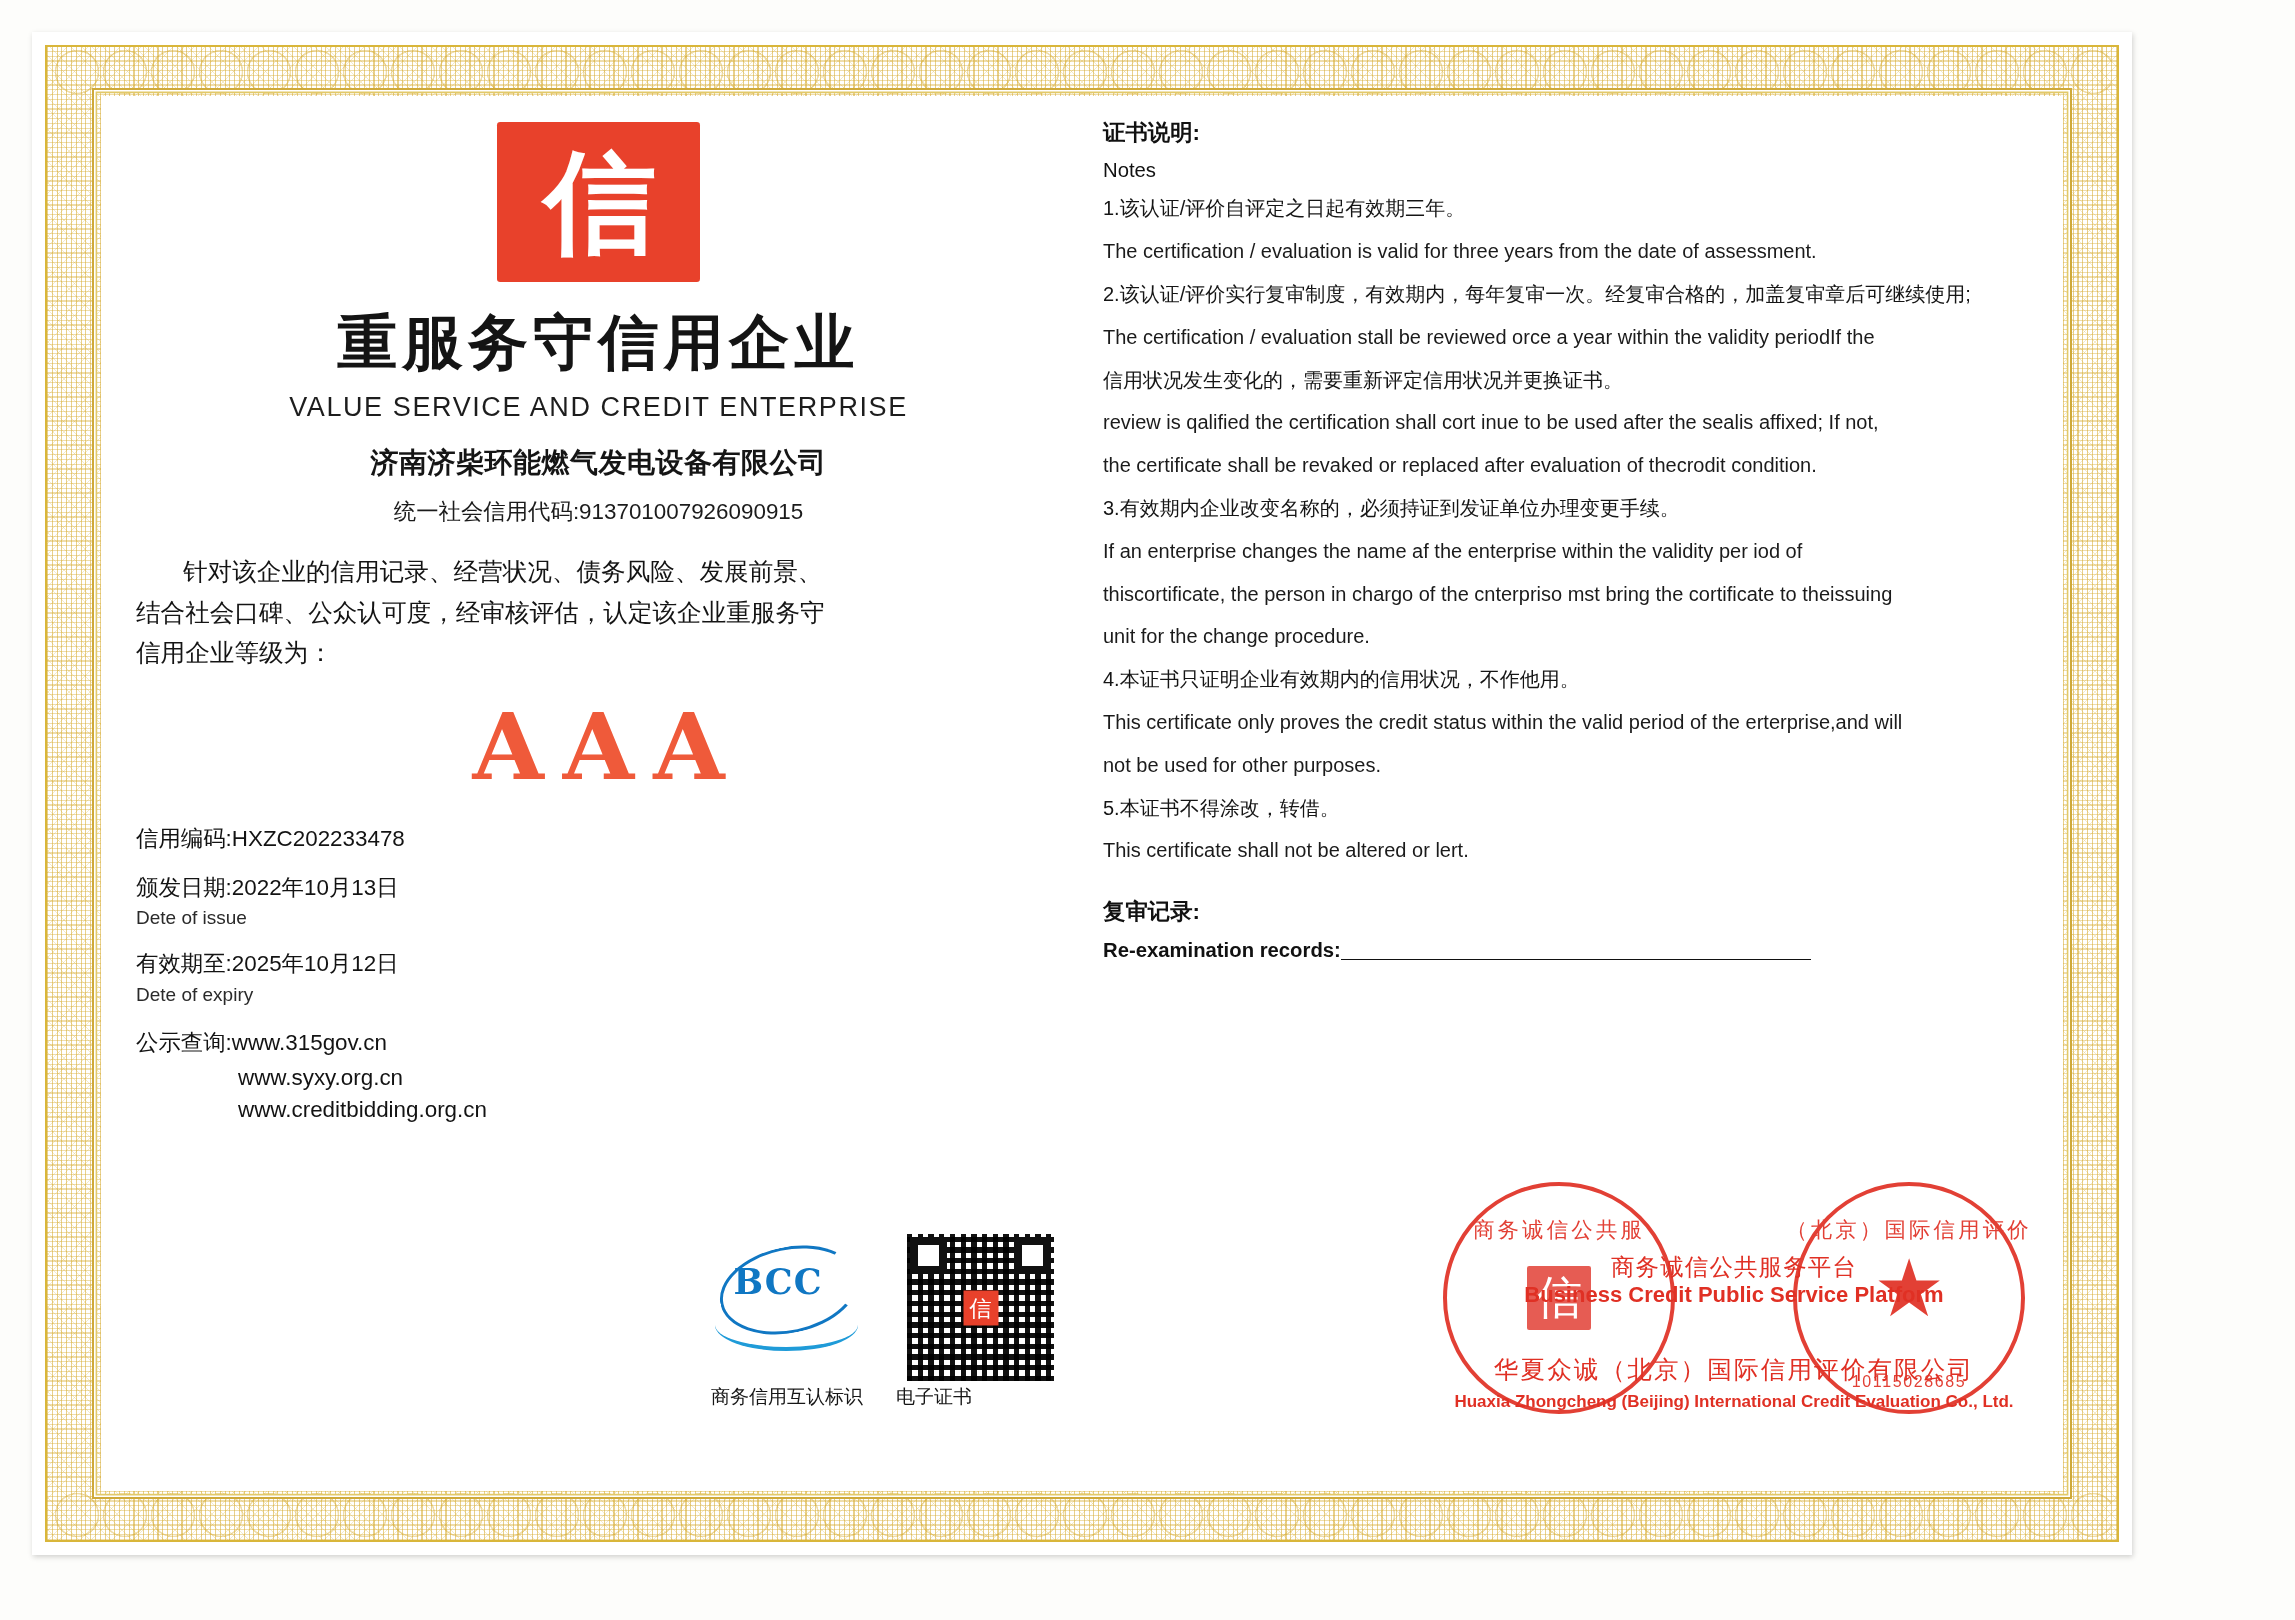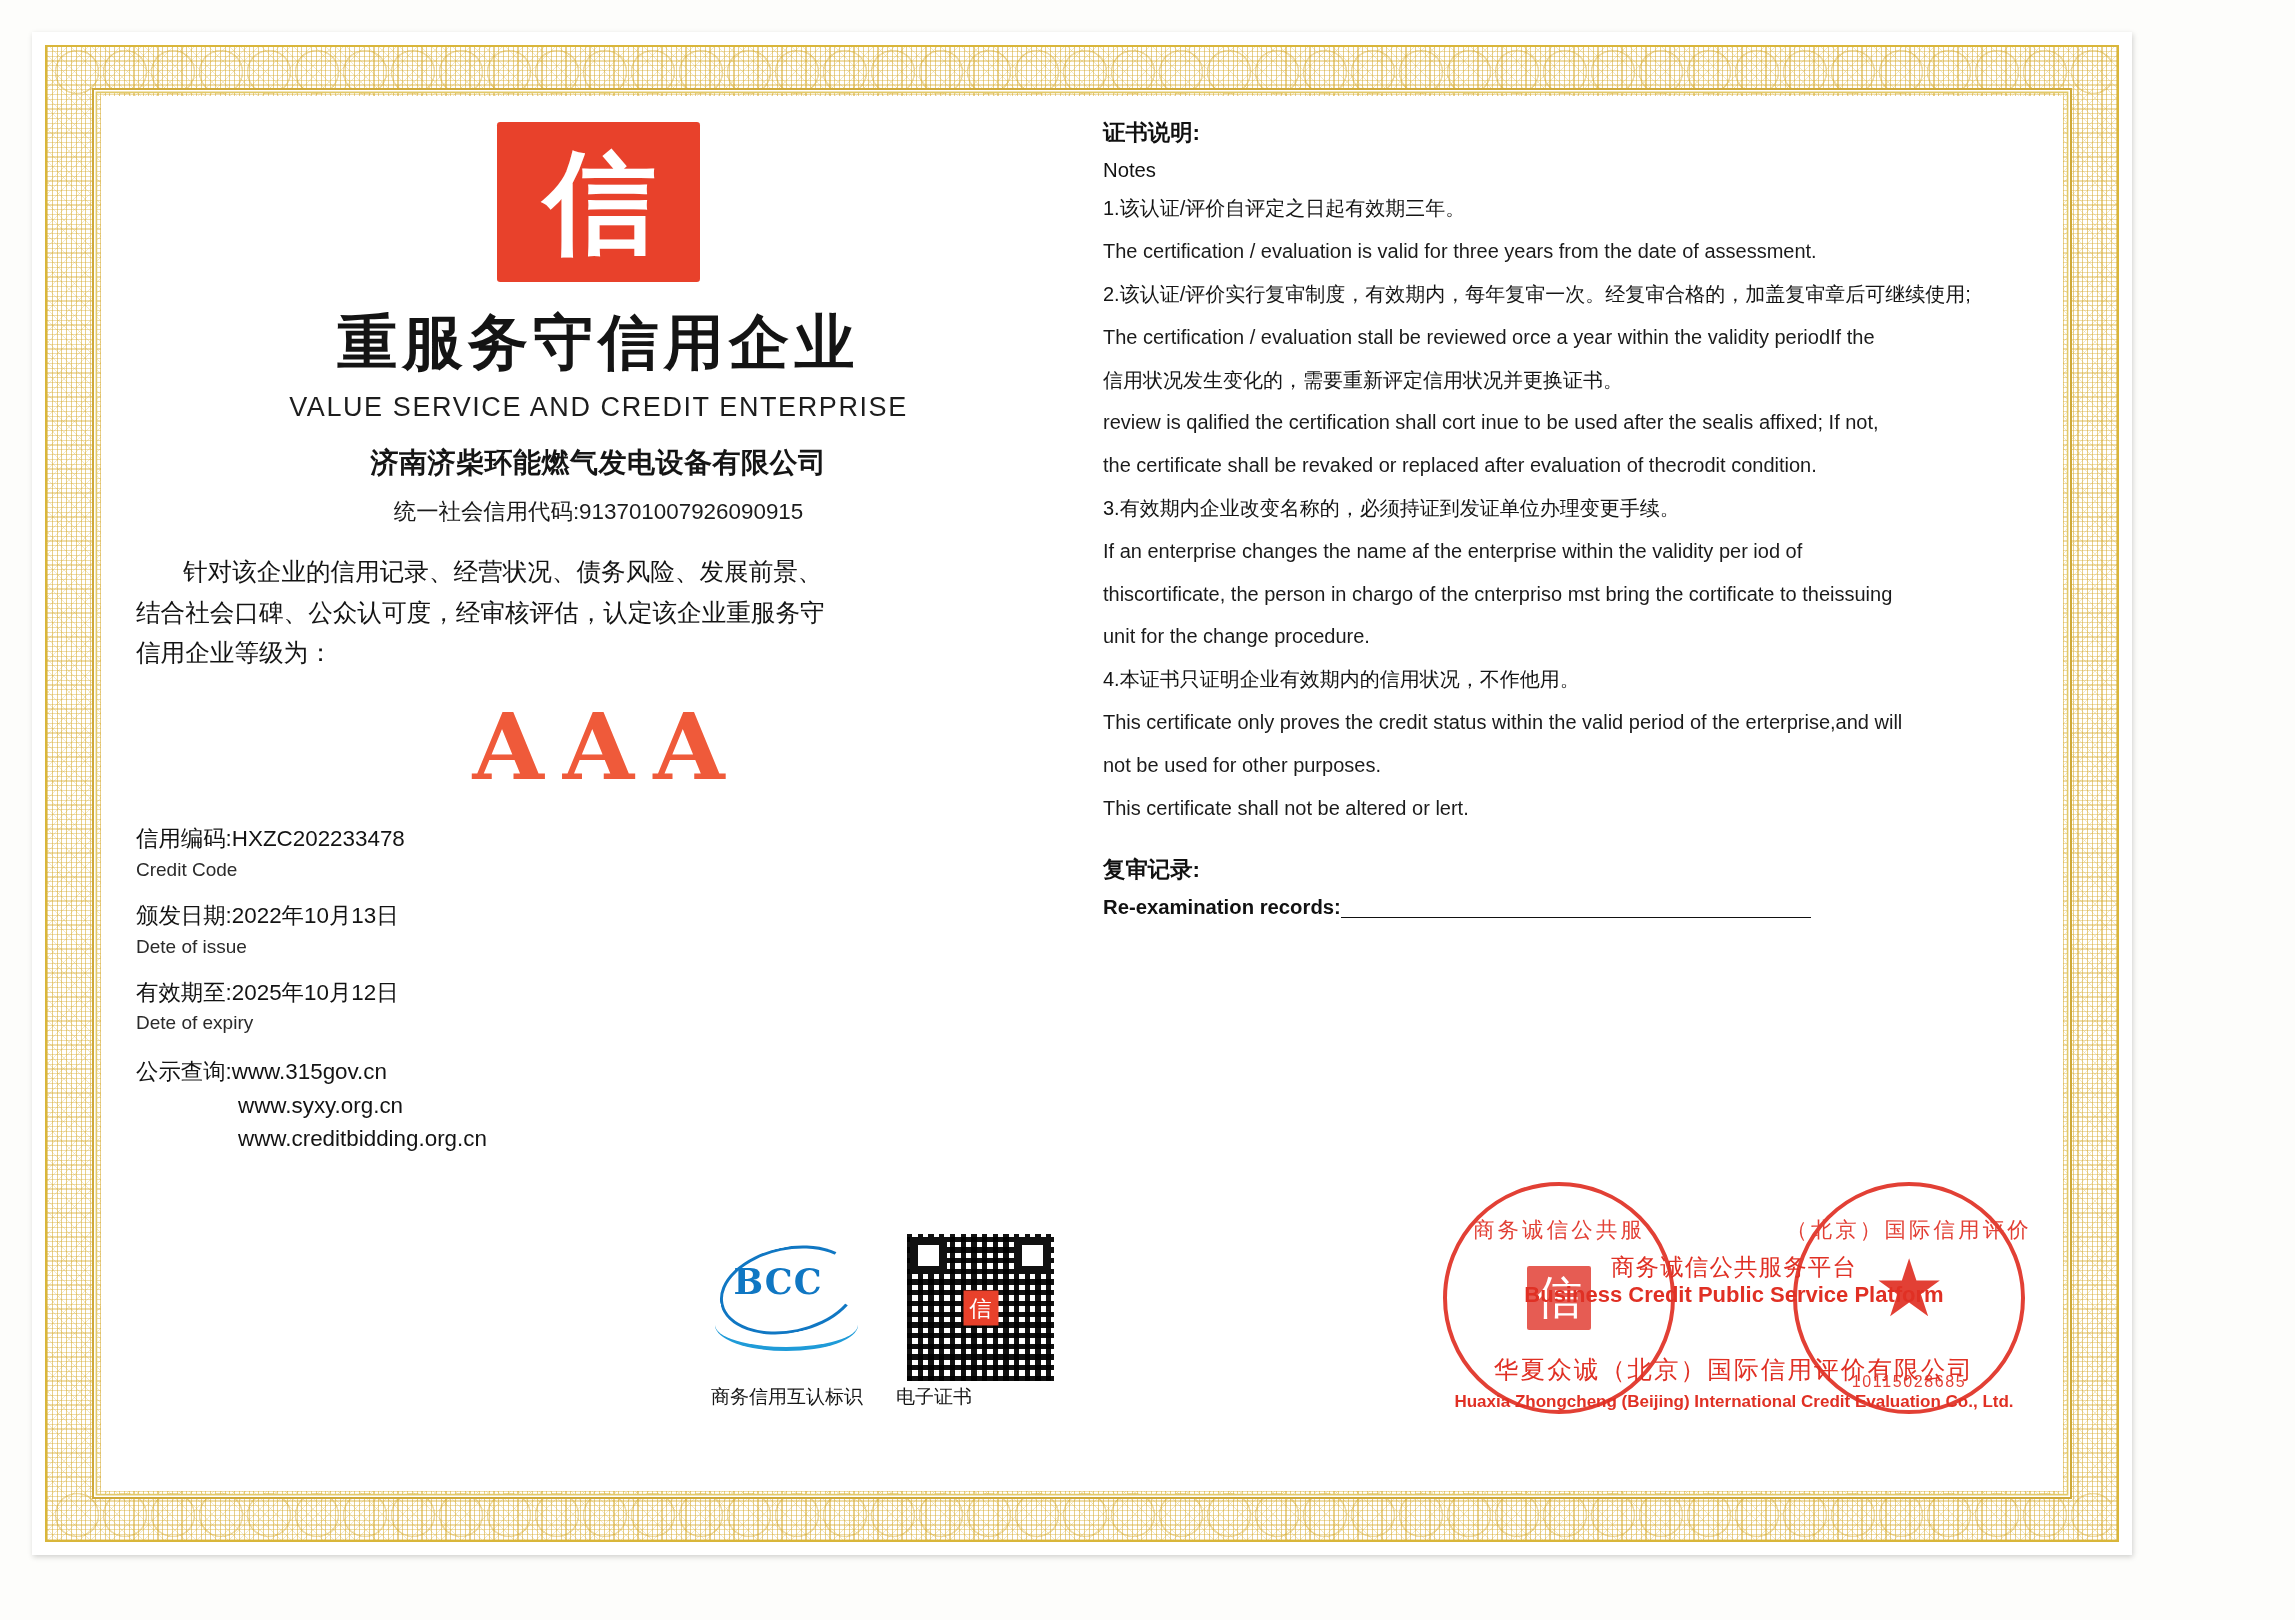--- a/index.html
+++ b/index.html
@@ -444,21 +444,20 @@
           <div class="indent">针对该企业的信用记录、经营状况、债务风险、发展前景、</div>
           <div>结合社会口碑、公众认可度，经审核评估，认定该企业重服务守</div>
           <div>信用企业等级为：</div>
         </div>
 
         <div class="grade">AAA</div>
 
         <div class="field-list">
           <div class="field">
             <div class="f-cn">信用编码:HXZC202233478</div>
-            <div class="f-en">Credit Code</div>
           </div>
           <div class="field">
             <div class="f-cn">颁发日期:2022年10月13日</div>
             <div class="f-en">Dete of issue</div>
           </div>
           <div class="field">
             <div class="f-cn">有效期至:2025年10月12日</div>
             <div class="f-en">Dete of expiry</div>
           </div>
         </div>
@@ -497,20 +496,21 @@
         <div class="note">信用状况发生变化的，需要重新评定信用状况并更换证书。</div>
         <div class="note en">review is qalified the certification shall cort inue to be used after the sealis affixed; If not,</div>
         <div class="note en">the certificate shall be revaked or replaced after evaluation of thecrodit condition.</div>
         <div class="note">3.有效期内企业改变名称的，必须持证到发证单位办理变更手续。</div>
         <div class="note en">If an enterprise changes the name af the enterprise within the validity per iod of</div>
         <div class="note en">thiscortificate, the person in chargo of the cnterpriso mst bring the cortificate to theissuing</div>
         <div class="note en">unit for the change procedure.</div>
         <div class="note">4.本证书只证明企业有效期内的信用状况，不作他用。</div>
         <div class="note en">This certificate only proves the credit status within the valid period of the erterprise,and will</div>
         <div class="note en">not be used for other purposes.</div>
+        <div class="note">5.本证书不得涂改，转借。</div>
         <div class="note en">This certificate shall not be altered or lert.</div>
 
         <div class="review-cn">复审记录:</div>
         <div class="review-en">
           <span>Re-examination records:</span><span class="rule"></span>
         </div>
 
         <div class="stamps">
           <div class="stamp stamp-left">
             <div class="stamp-arc">商务诚信公共服</div>

